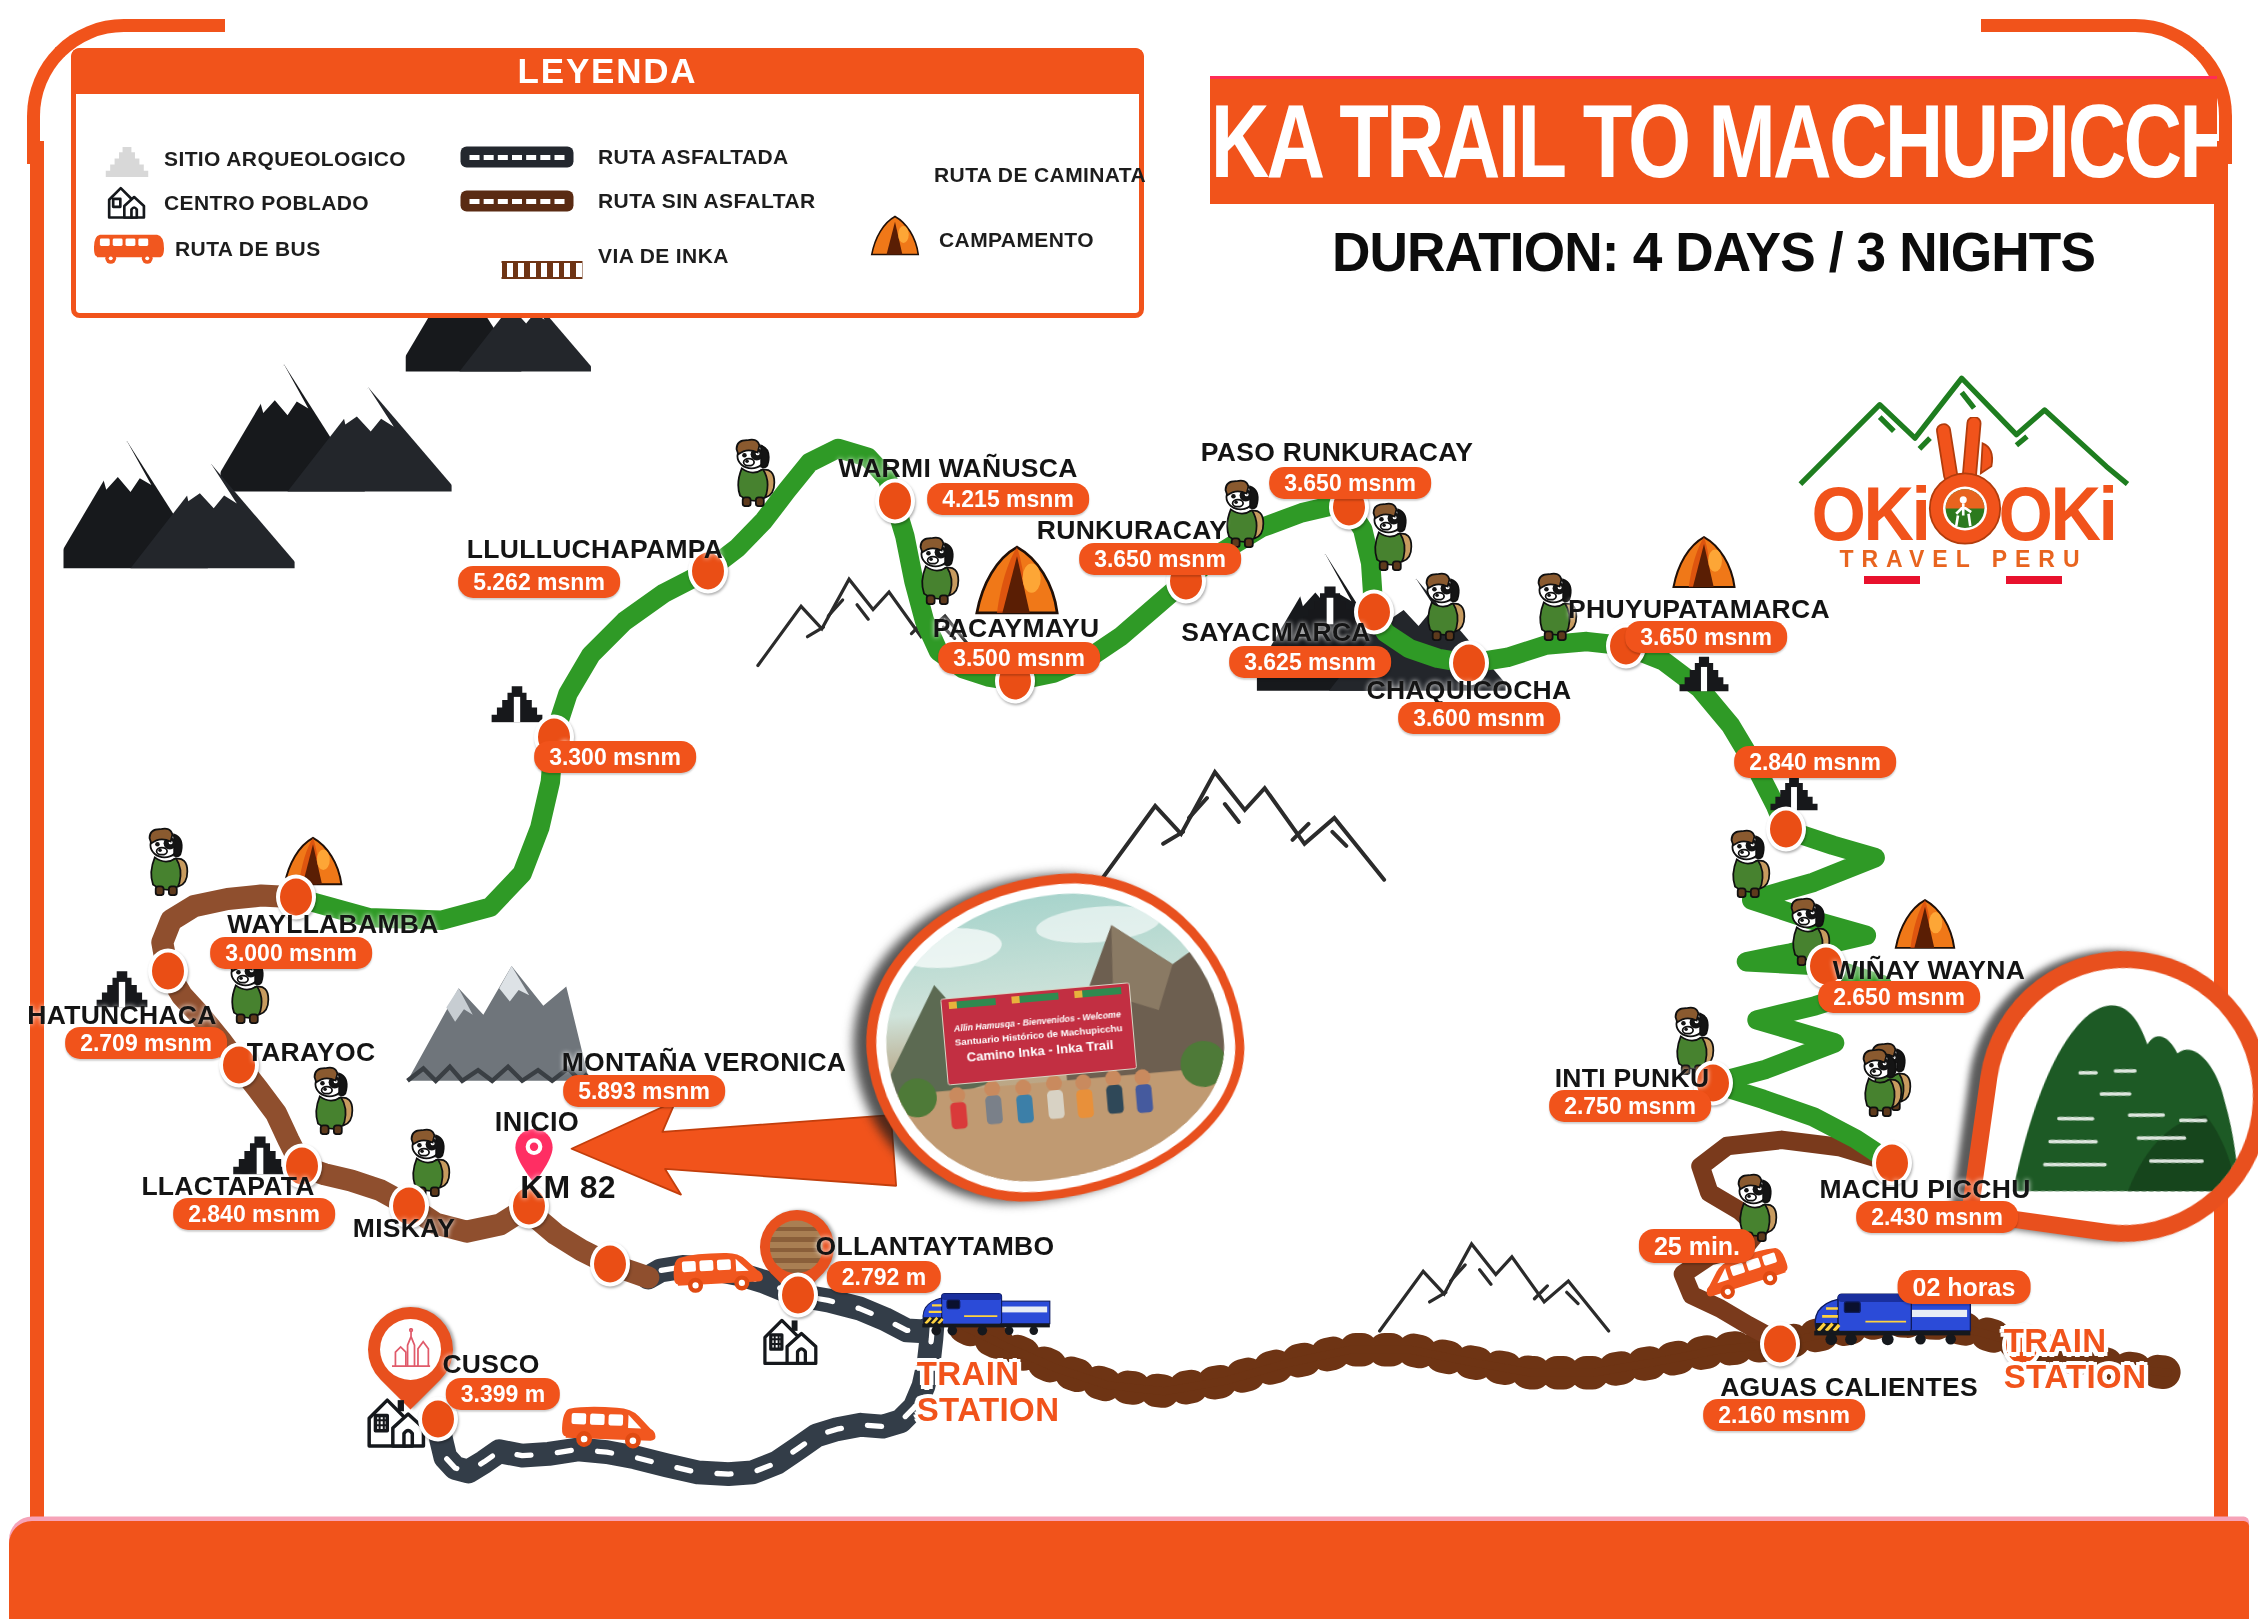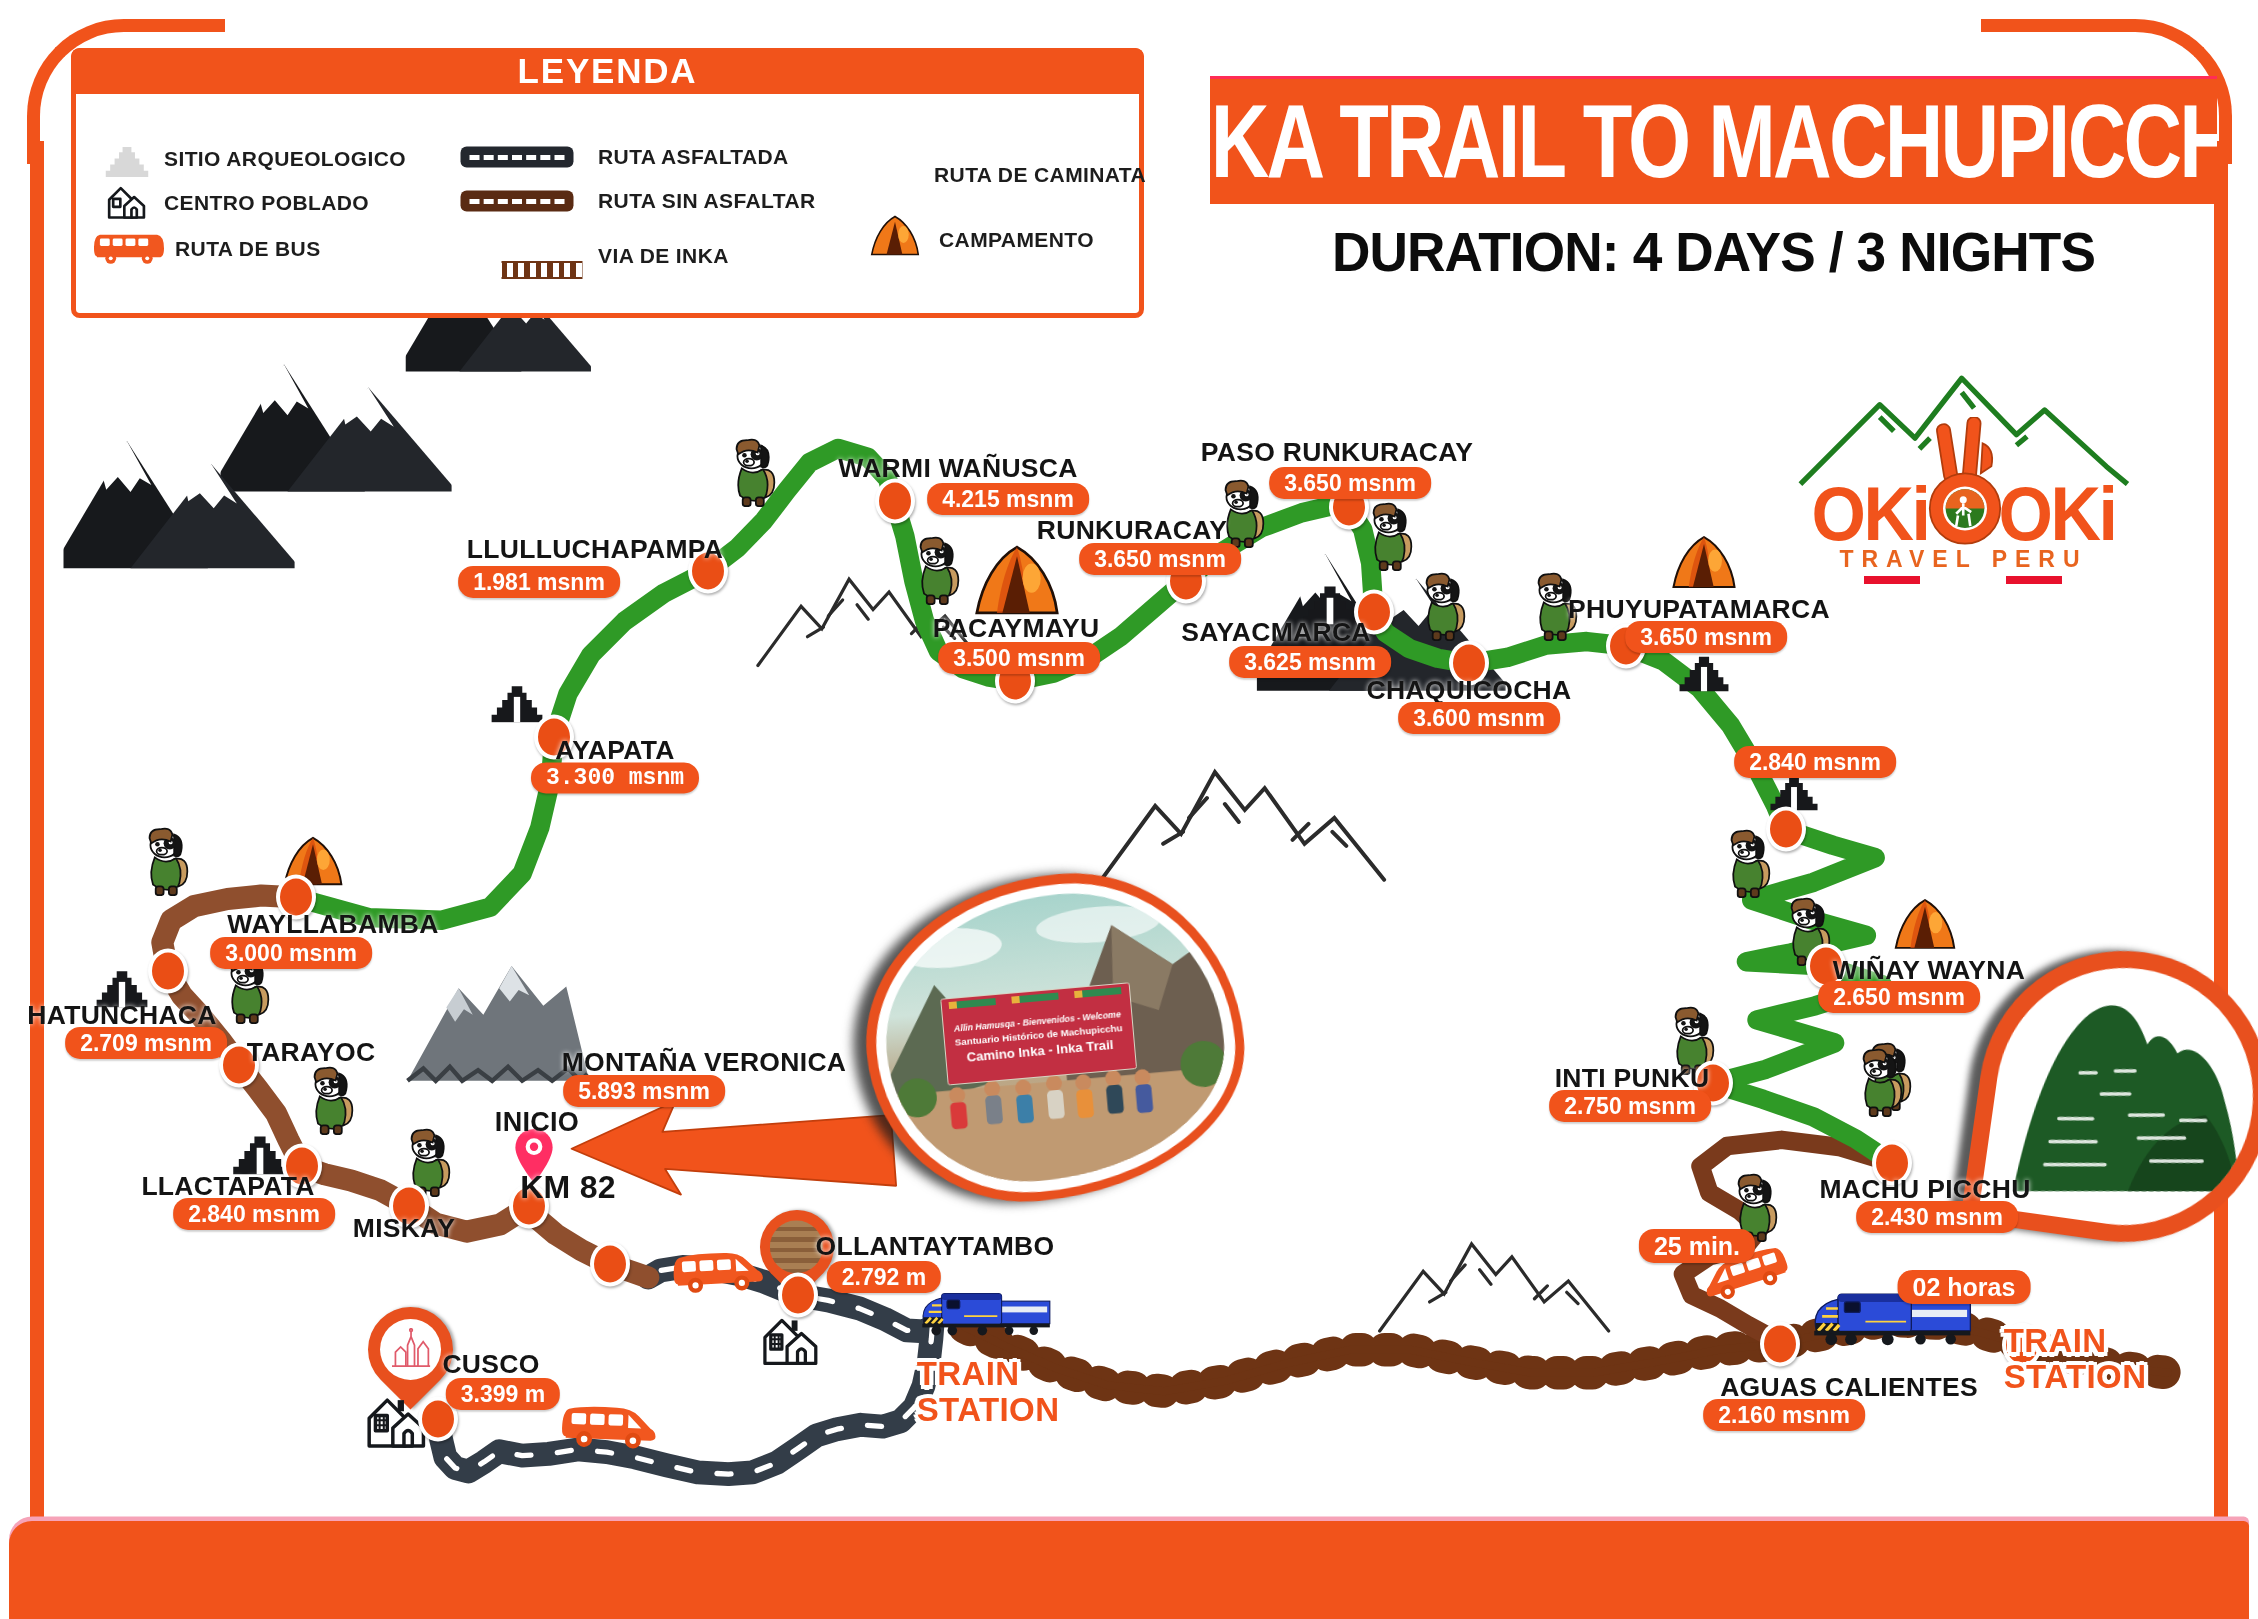--- a/index.html
+++ b/index.html
@@ -756,21 +756,21 @@
         <svg viewBox="0 0 44 62" style="width: 100%; display: block;">
       <path d="M22,2 C10,2 2,11 2,22 C2,36 22,60 22,60 C22,60 42,36 42,22 C42,11 34,2 22,2 Z" fill="#FF2E63"></path>
       <circle cx="22" cy="21" r="9" fill="#fff"></circle>
       <circle cx="22" cy="21" r="4.5" fill="#FF2E63"></circle>
     </svg>
       </div>
     </div>
   <div id="label-layer" class="abs" style="left:0;top:0;width:100%;height:100%">
       <div class="dot" style="left: 708px; top: 571px;"></div>
       <div class="plabel" style="left: 595px; top: 549px;">LLULLUCHAPAMPA</div>
-      <div class="pbadge" style="left: 539px; top: 582px;">1.981 msnm</div>
+      <div class="pbadge" style="left: 539px; top: 582px;">5.262 msnm</div>
       <div class="dot" style="left: 895px; top: 501px;"></div>
       <div class="plabel" style="left: 958px; top: 468px;">WARMI WAÑUSCA</div>
       <div class="pbadge" style="left: 1008px; top: 499px;">4.215 msnm</div>
       <div class="dot" style="left: 1349px; top: 507px;"></div>
       <div class="plabel" style="left: 1337px; top: 452px;">PASO RUNKURACAY</div>
       <div class="pbadge" style="left: 1350px; top: 483px;">3.650 msnm</div>
       <div class="dot" style="left: 1186px; top: 581px;"></div>
       <div class="plabel" style="left: 1132px; top: 530px;">RUNKURACAY</div>
       <div class="pbadge" style="left: 1160px; top: 559px;">3.650 msnm</div>
       <div class="dot" style="left: 1015px; top: 681px;"></div>
@@ -783,21 +783,21 @@
       <div class="plabel" style="left: 1469px; top: 690px;">CHAQUICOCHA</div>
       <div class="pbadge" style="left: 1479px; top: 718px;">3.600 msnm</div>
       <div class="dot" style="left: 1626px; top: 646px;"></div>
       <div class="plabel" style="left: 1699px; top: 609px;">PHUYUPATAMARCA</div>
       <div class="pbadge" style="left: 1706px; top: 637px;">3.650 msnm</div>
       <div class="dot" style="left: 1786px; top: 829px;"></div>
       <div class="plabel" style="left: 1819px; top: 735px; margin-top: 26px;">INTI PATA</div>
       <div class="pbadge" style="left: 1815px; top: 762px;">2.840 msnm</div>
       <div class="dot" style="left: 554px; top: 737px;"></div>
       <div class="plabel" style="left: 615px; top: 750px;">AYAPATA</div>
-      <div class="pbadge" style="left: 615px; top: 778px; font-family: Liberation Mono, monospace;">3.300 msnm</div>
+      <div class="pbadge" style="left: 615px; top: 757px;">3.300 msnm</div>
       <div class="dot" style="left: 296px; top: 897px;"></div>
       <div class="plabel" style="left: 333px; top: 924px;">WAYLLABAMBA</div>
       <div class="pbadge" style="left: 291px; top: 953px;">3.000 msnm</div>
       <div class="dot" style="left: 168px; top: 971px;"></div>
       <div class="plabel" style="left: 122px; top: 1015px;">HATUNCHACA</div>
       <div class="pbadge" style="left: 146px; top: 1043px;">2.709 msnm</div>
       <div class="dot" style="left: 239px; top: 1065px;"></div>
       <div class="plabel" style="left: 311px; top: 1052px;">TARAYOC</div>
       <div class="dot" style="left: 302px; top: 1166px;"></div>
       <div class="plabel" style="left: 228px; top: 1186px;">LLACTAPATA</div>

